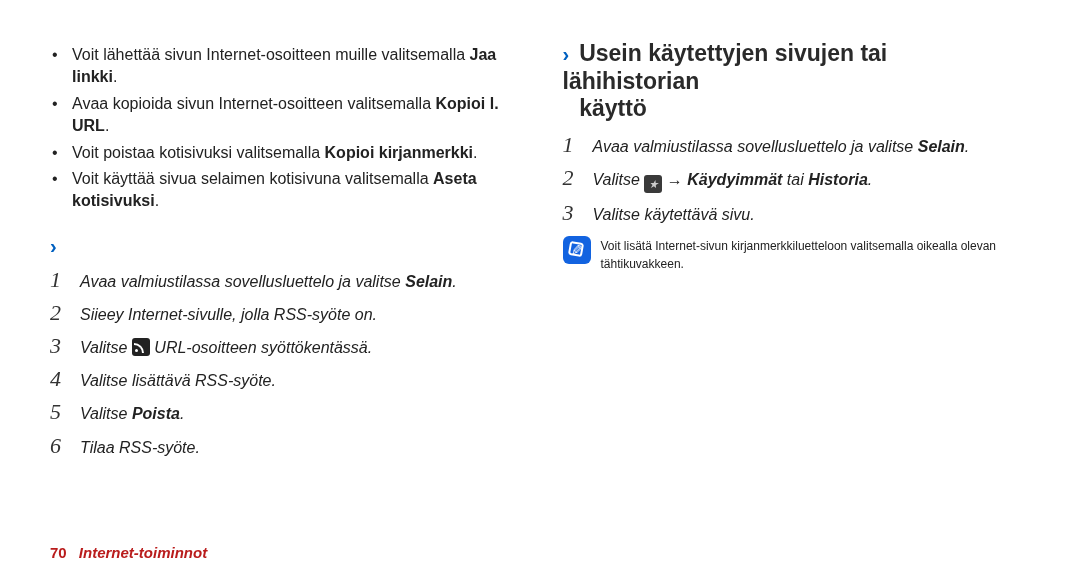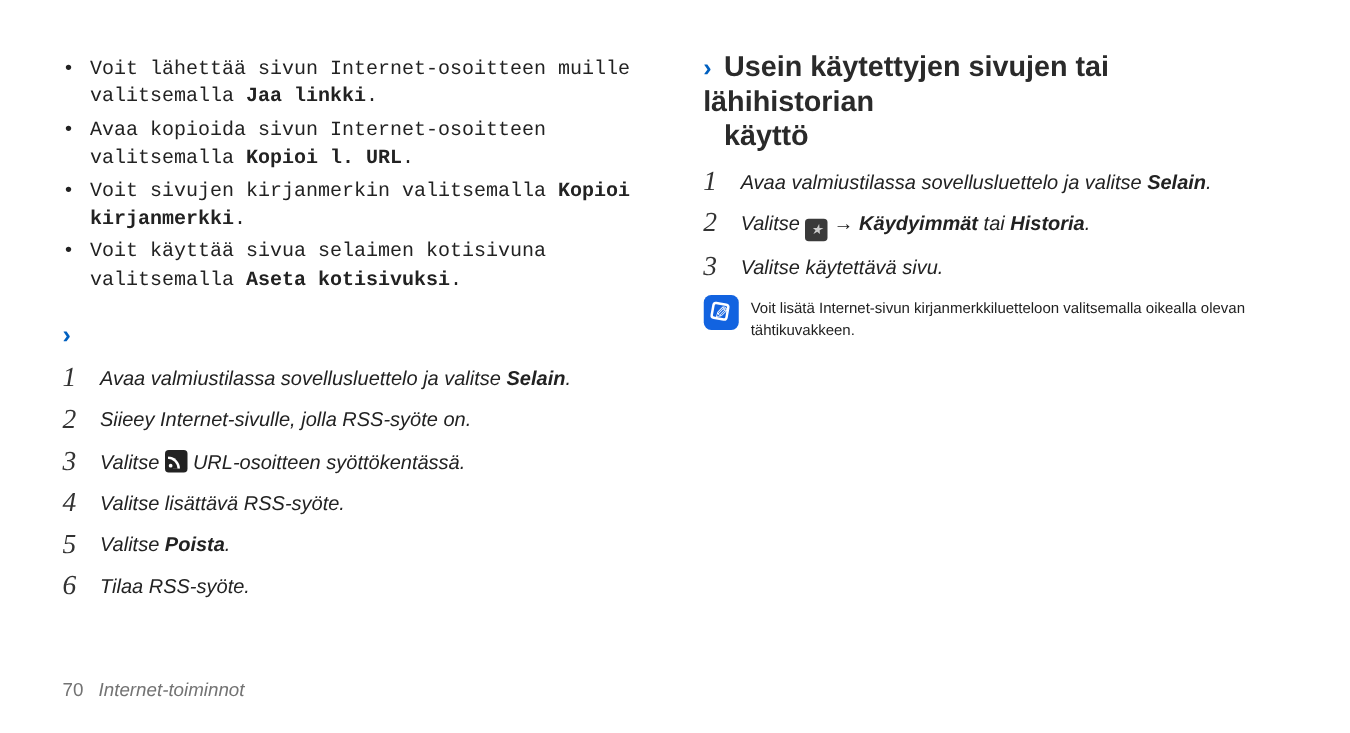--- a/index.html
+++ b/index.html
@@ -29,21 +29,21 @@
     font-size: 16px;
     break-inside: avoid;
   }
   .bullet-dot {
     width: 20px;
     flex-shrink: 0;
     text-align: left;
     padding-left: 2px;
     font-size: 16px;
   }
-  .bullet-text { flex: 1; font-family: Liberation Mono, monospace; }
+  .bullet-text { flex: 1; }
   .section-head {
     display: flex;
     align-items: center;
     margin: 22px 0 10px 0;
     font-size: 23px;
     font-weight: 700;
     color: #2a2a2a;
     break-inside: avoid;
   }
   .section-head .chevron {
@@ -143,21 +143,22 @@
     left: 8px; top: 4px;
     font-size: 14px;
     transform: scaleX(-1);
   }
   .note-text { flex: 1; padding-top: 2px; }
   .footer {
     position: absolute;
     left: 50px;
     bottom: 25px;
     font-size: 15px;
-    color: #737373;
+    color: #b91c1c;
+    font-weight: bold;
   }
   .footer .pn { font-style: normal; margin-right: 8px; }
   .footer .ft { font-style: italic; }
   b { font-weight: 700; }
 </style>
 </head>
 <body>
 
 <div class="page">
 
@@ -169,21 +170,21 @@
   </div>
   <div class="bullet-row">
     <div class="bullet-dot">•</div>
     <div class="bullet-text">
       <span>Avaa kopioida sivun Internet-osoitteen valitsemalla </span><b>Kopioi l. URL</b><span>.</span>
     </div>
   </div>
   <div class="bullet-row">
     <div class="bullet-dot">•</div>
     <div class="bullet-text">
-      <span>Voit sivujen kirjanmerkin valitsemalla </span><b>Kopioi kirjanmerkki</b><span>.</span>
+      <span>Voit poistaa kotisivuksi valitsemalla </span><b>Kopioi kirjanmerkki</b><span>.</span>
     </div>
   </div>
   <div class="bullet-row">
     <div class="bullet-dot">•</div>
     <div class="bullet-text">
       <span>Voit käyttää sivua selaimen kotisivuna valitsemalla </span><b>Aseta kotisivuksi</b><span>.</span>
     </div>
   </div>
 
   <div class="section-head">

